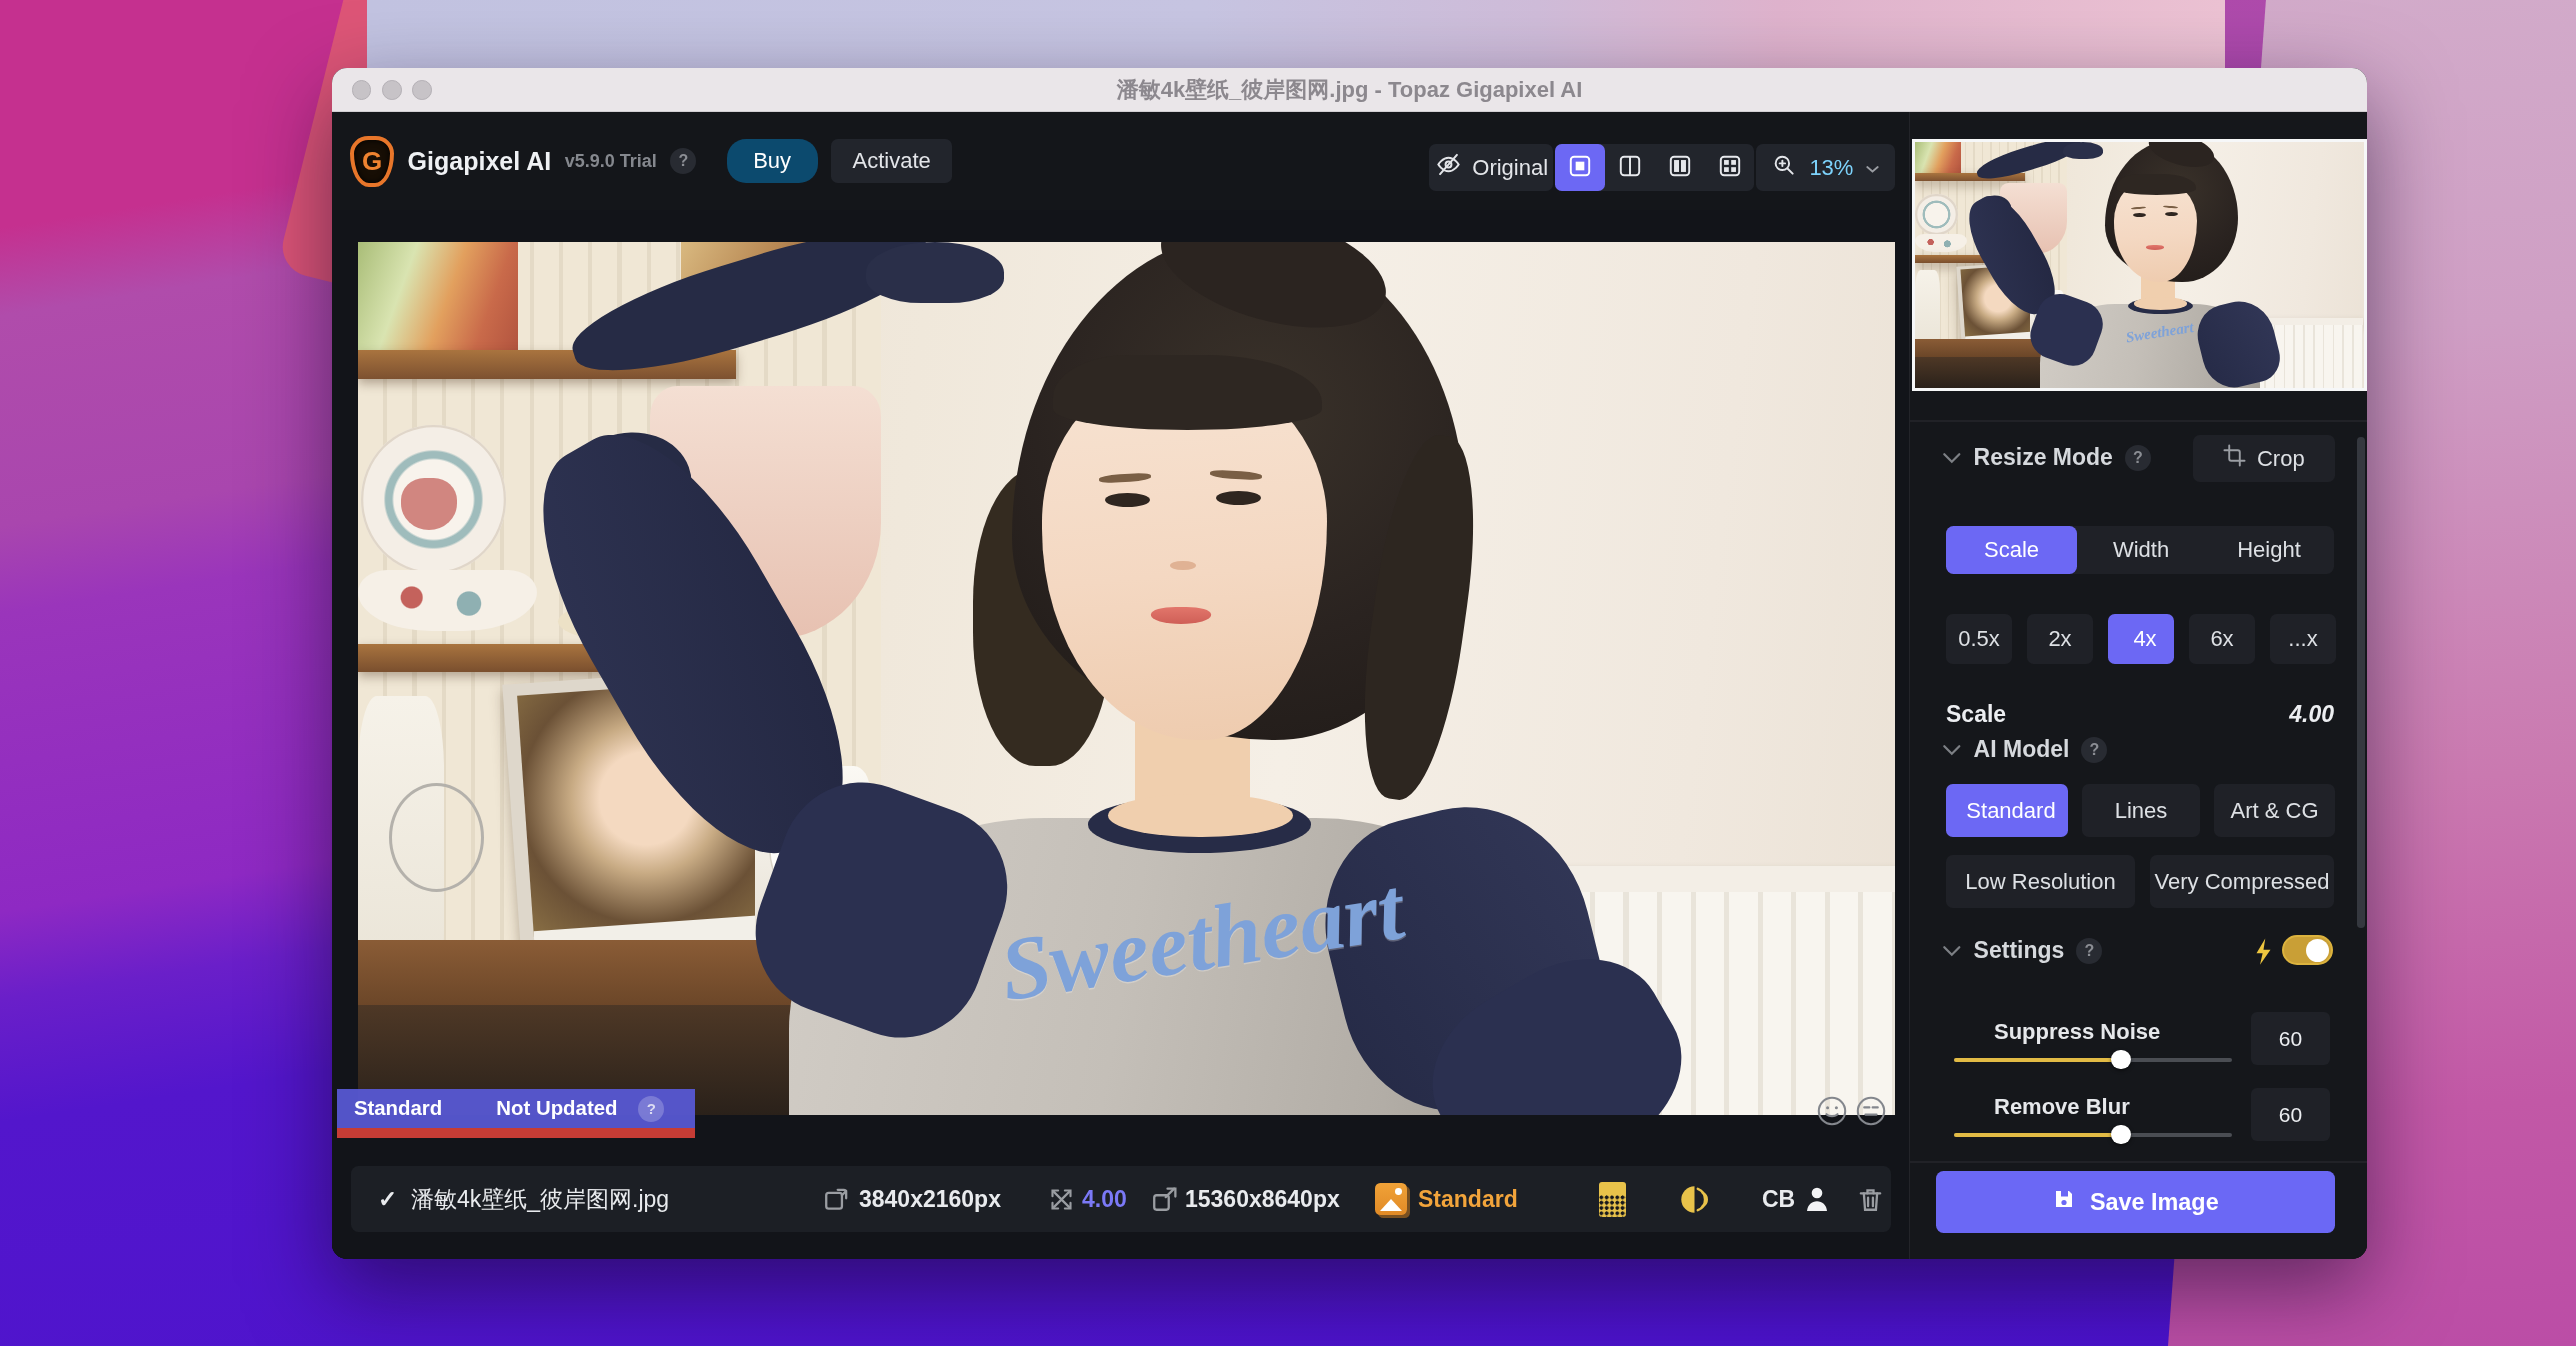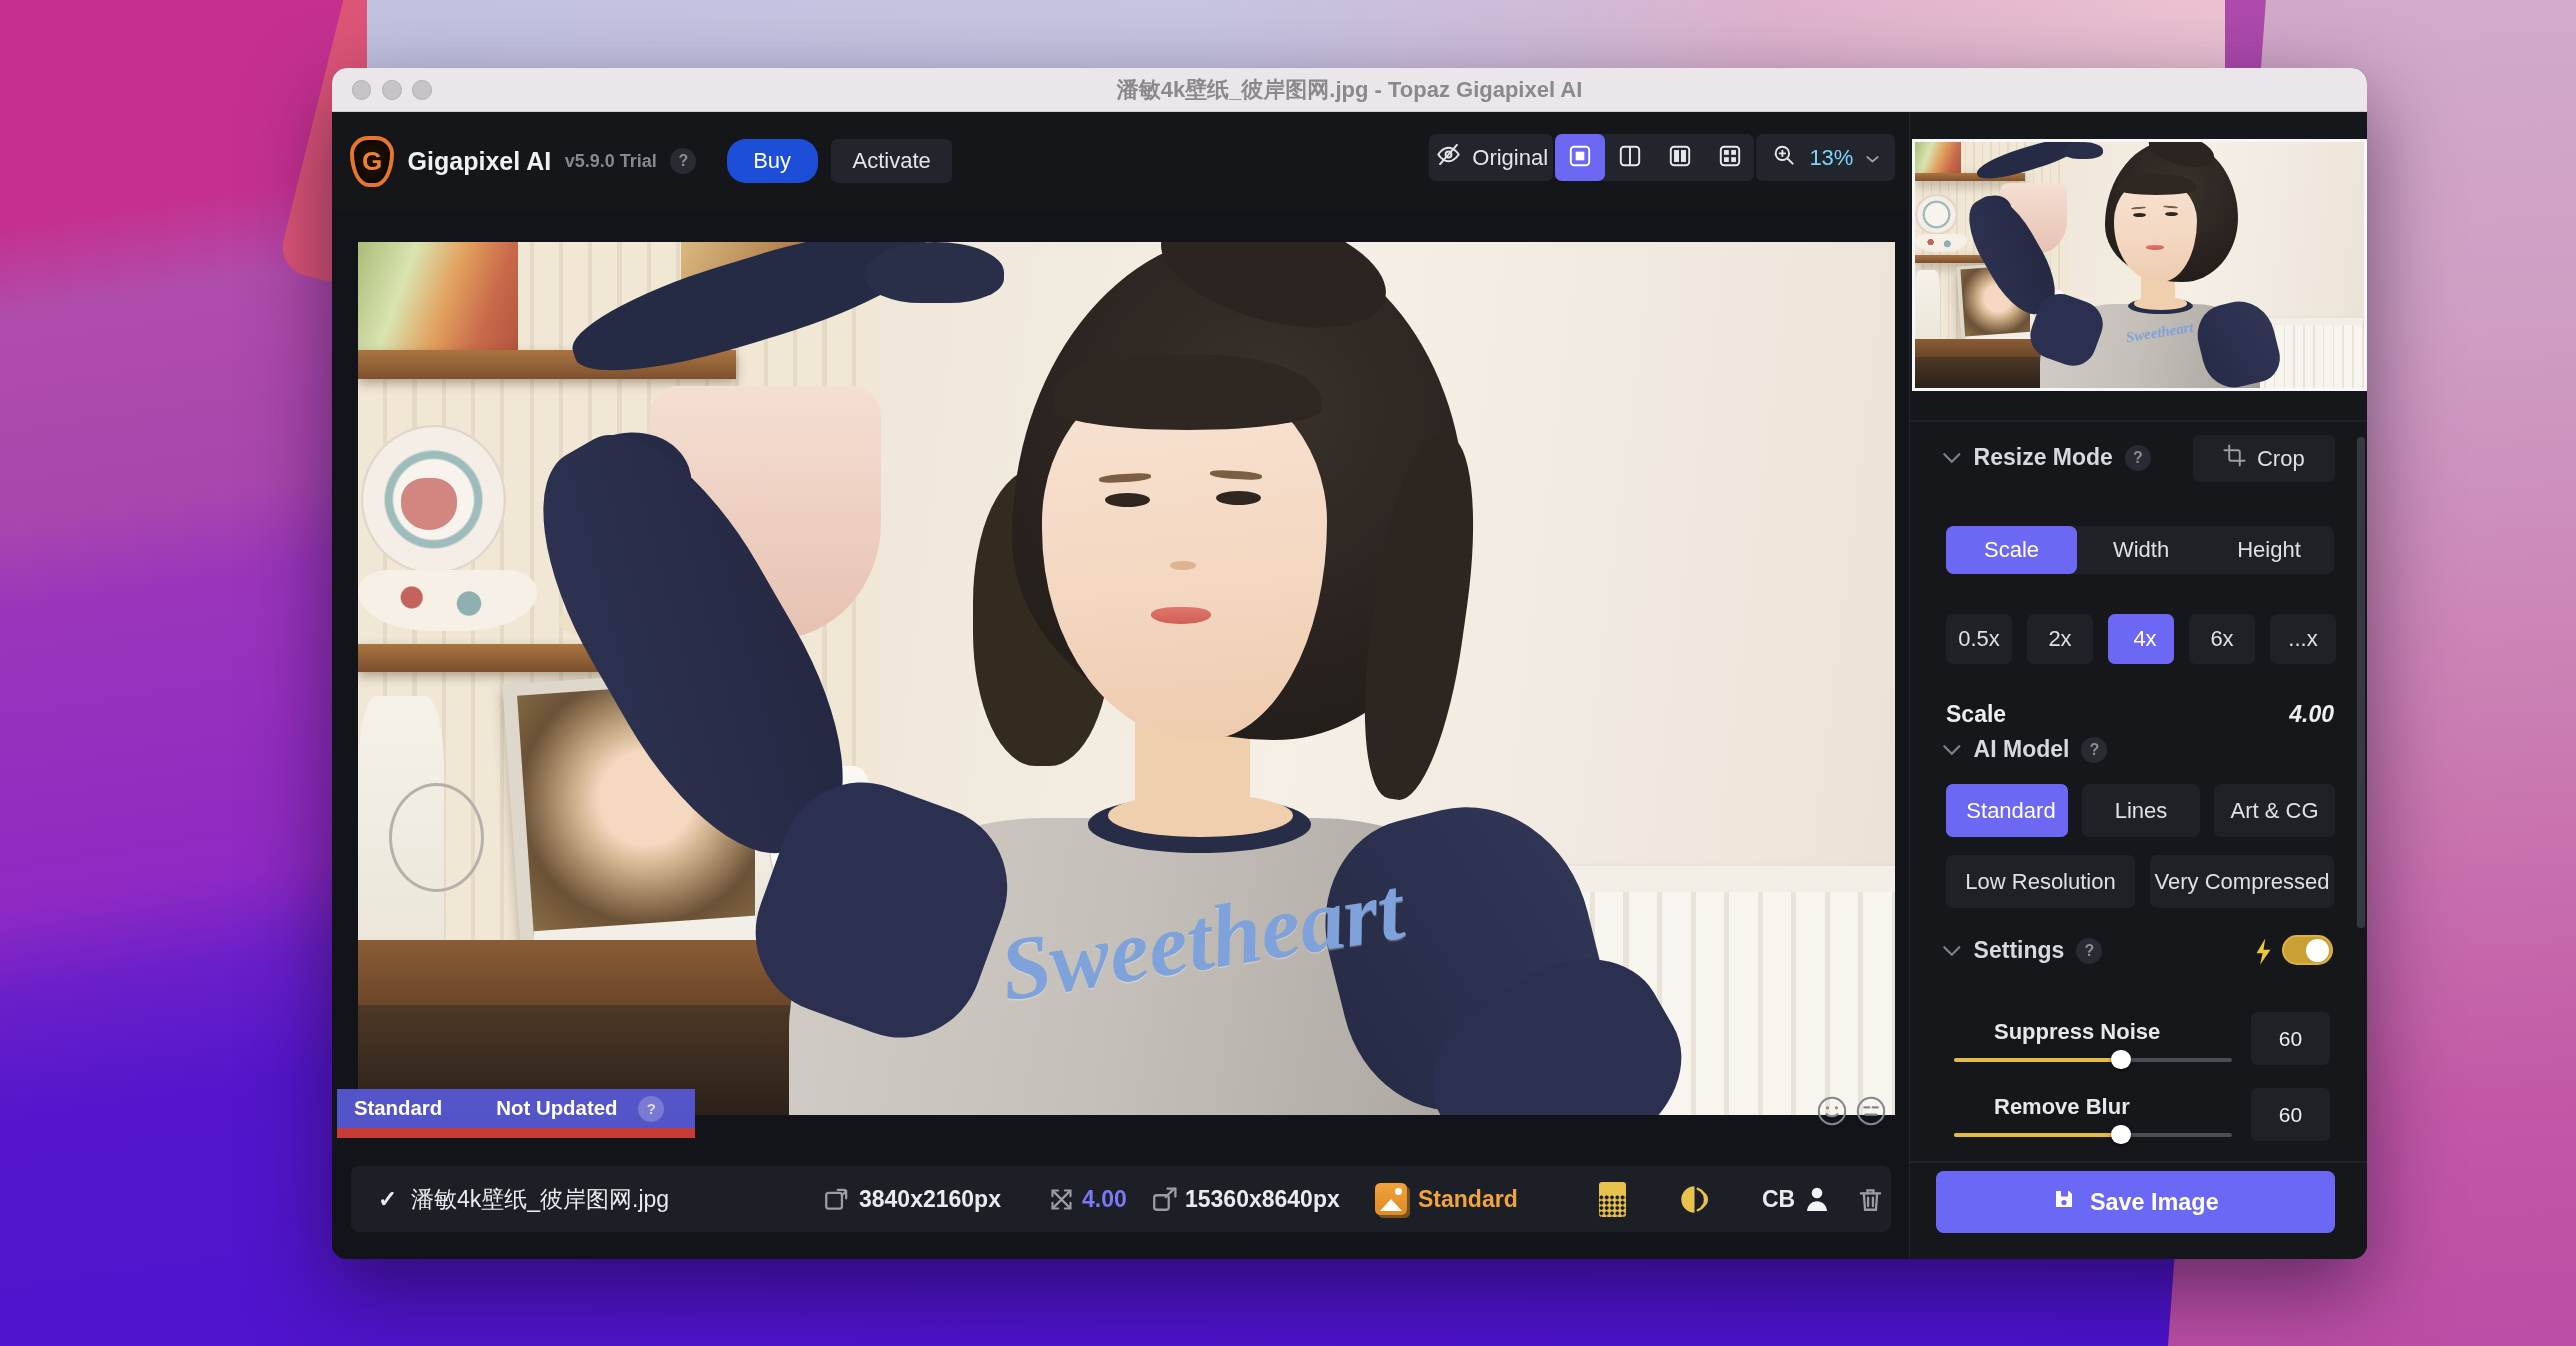--- a/index.html
+++ b/index.html
@@ -34,24 +34,24 @@
   .logo { width:44px; height:51px; background:#170e05; border:4.5px solid #e8762a;
     border-radius:48% 48% 50% 50% / 40% 40% 76% 76%;
     display:flex; align-items:center; justify-content:center;
     color:#ef8330; font-size:26px; font-weight:700; box-shadow:inset 0 0 6px #000; }
   .app-name { font-size:25px; font-weight:700; color:#eff1f4; }
   .app-ver { font-size:18px; font-weight:600; color:#85888e; }
   .help { width:26px; height:26px; border-radius:50%; background:#282b32; color:#8b8e94;
     font-size:16px; font-weight:700; display:flex; align-items:center; justify-content:center; }
   .btn { display:flex; align-items:center; justify-content:center; gap:10.6px;
     background:#22252c; border-radius:6.8px; color:#e3e5e9; font-size:22px; }
-  .btn.accent { background:#1d4ed8; color:#fff;border-radius:19px; }
+  .btn.accent { background:#0c4a6e; color:#fff;border-radius:19px; }
   .btn-buy { width:91px; height:44px; margin-left:16.6px; }
   .btn-activate { width:121px; height:44px; }
-  .tb-right { position:absolute; right:13.6px; top:22px; display:flex; gap:2px;padding-left:10px; }
+  .tb-right { position:absolute; right:13.6px; top:32px; display:flex; gap:2px;padding-left:10px; }
   .btn-original { width:124px; height:47px; }
   .view-group { width:199px; height:47px; background:#22252c; border-radius:6.8px; display:flex; }
   .view-cell { flex:1; display:flex; align-items:center; justify-content:center; border-radius:6.8px; }
   .view-cell.active { background:#6c68f4; }
   .zoom-group { width:139px; height:47px; background:#22252c; border-radius:6.8px;
     display:flex; align-items:center; justify-content:center; gap:12px; color:#7dd3fc; font-size:22px; }
 
   
   .canvas { position:absolute; left:0; top:98px; width:1577px; bottom:0; background:#121419; }
   .photo { position:relative; overflow:hidden;

